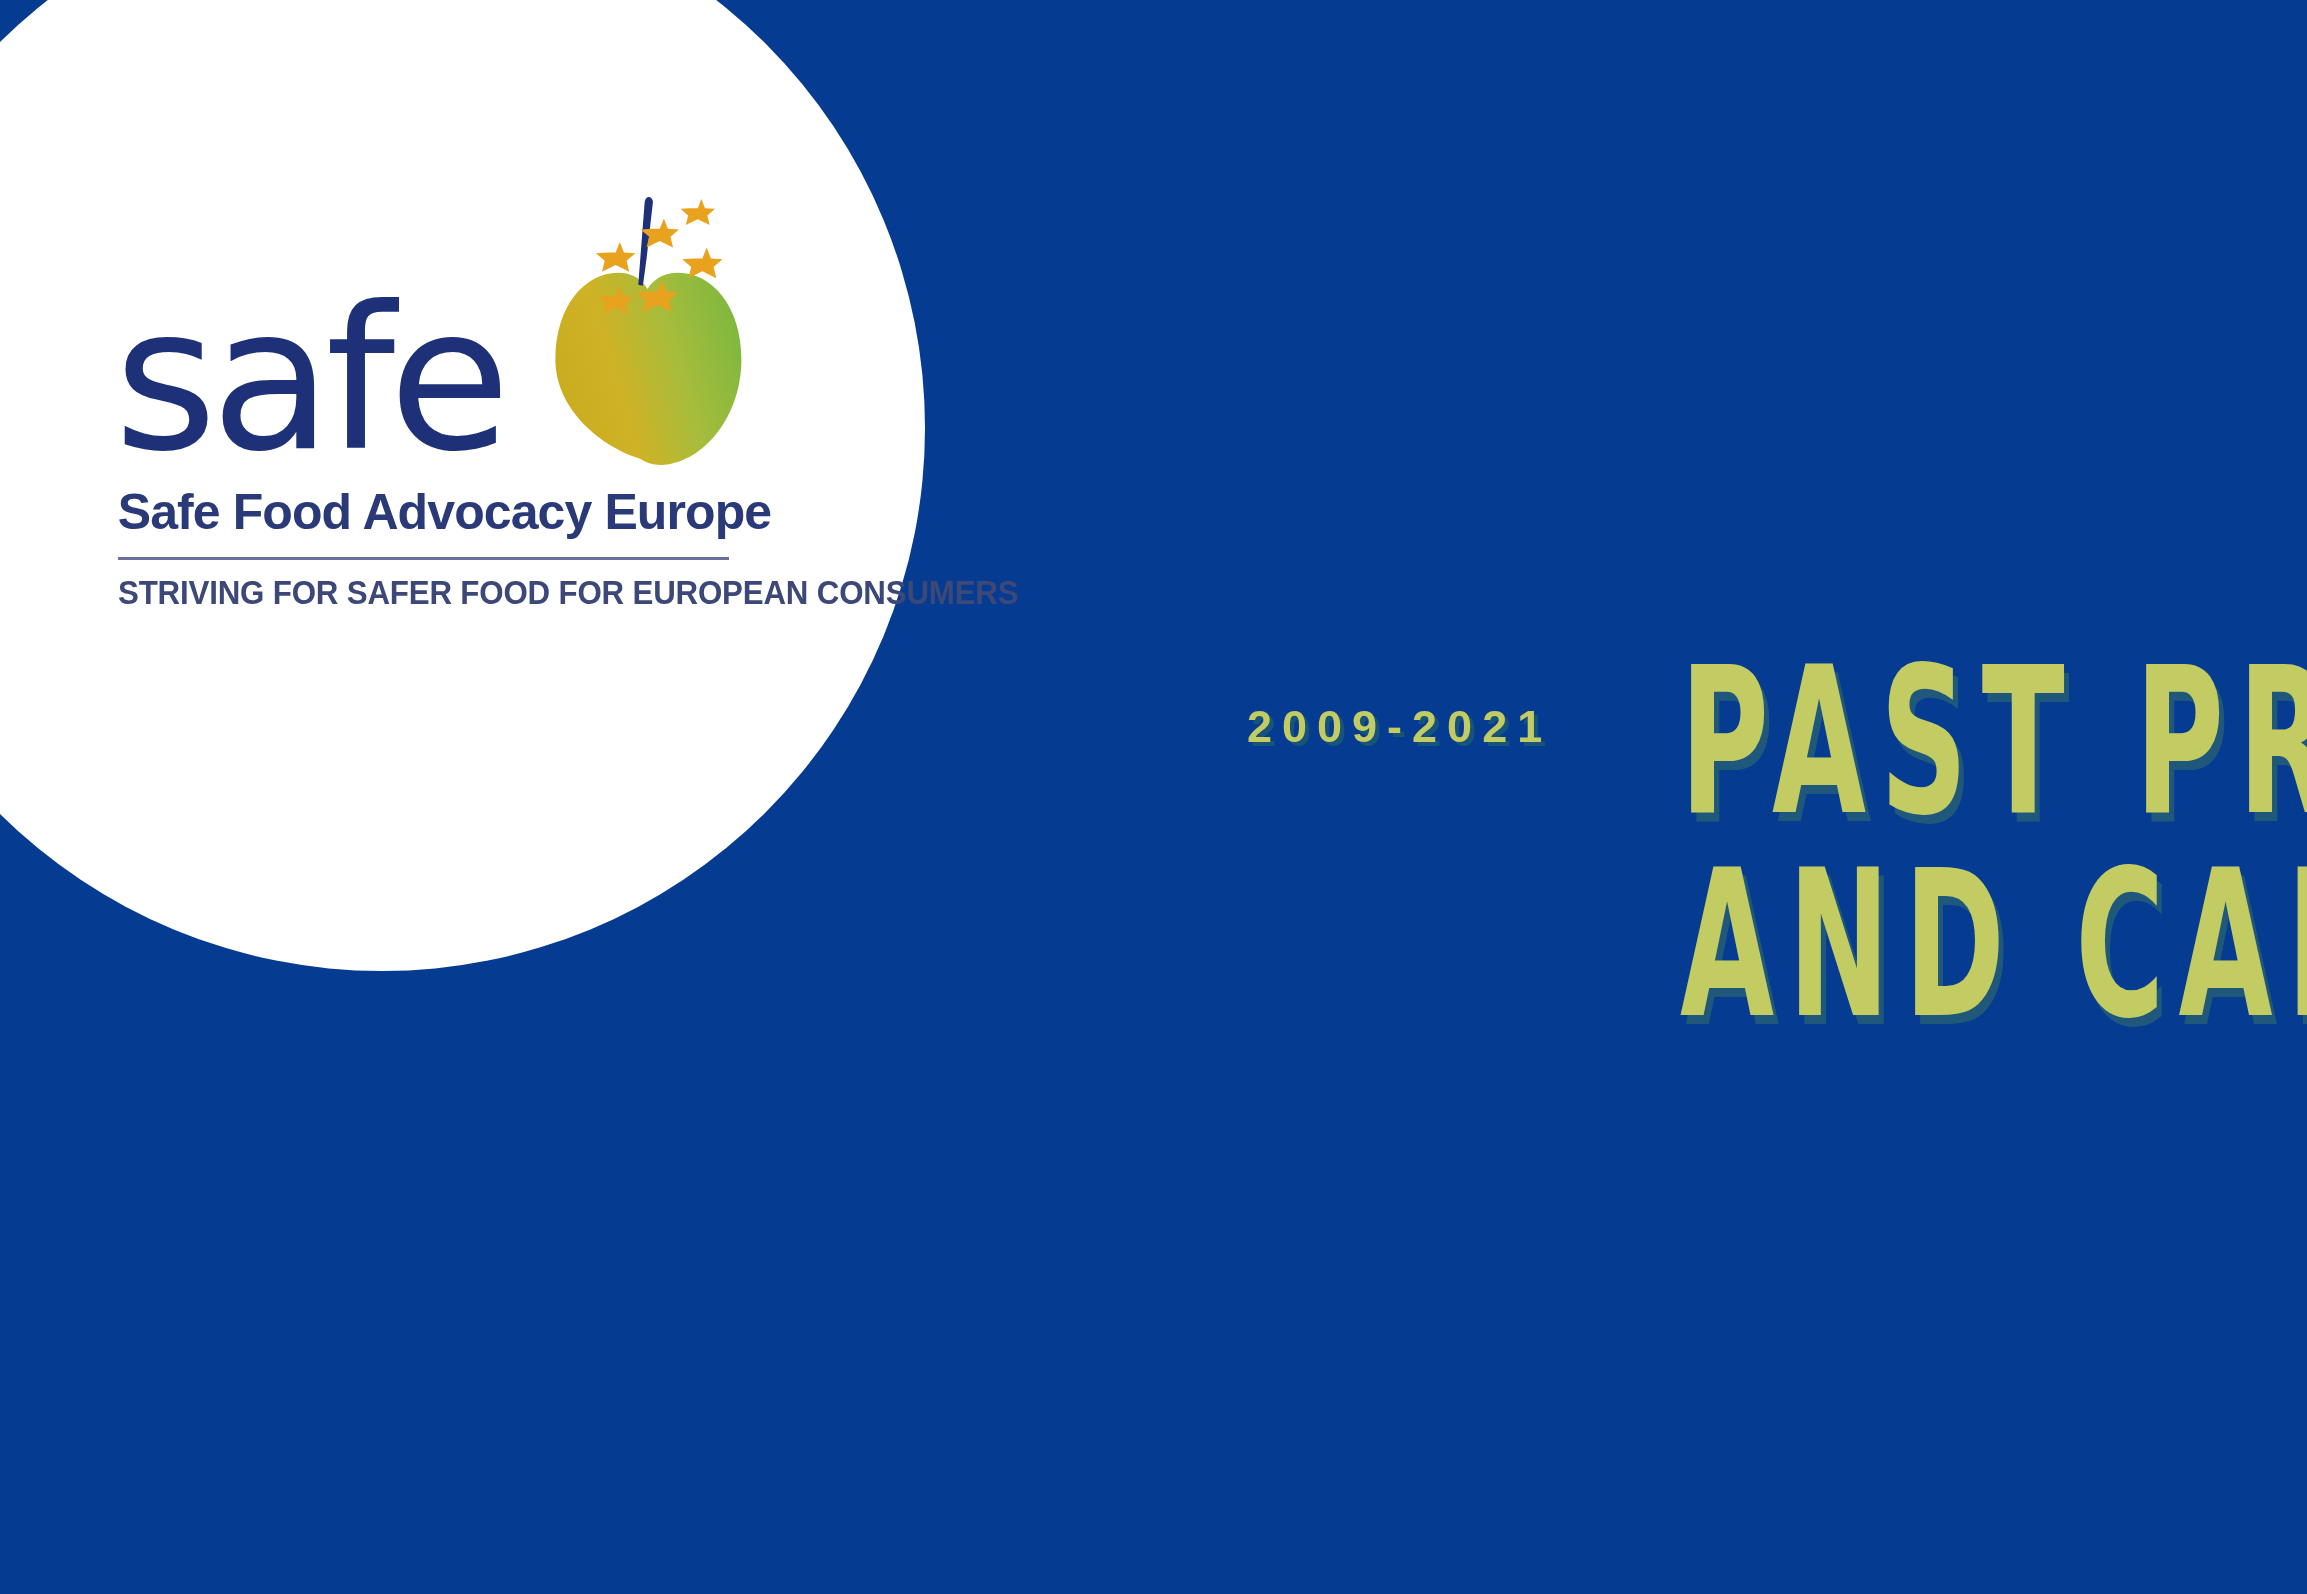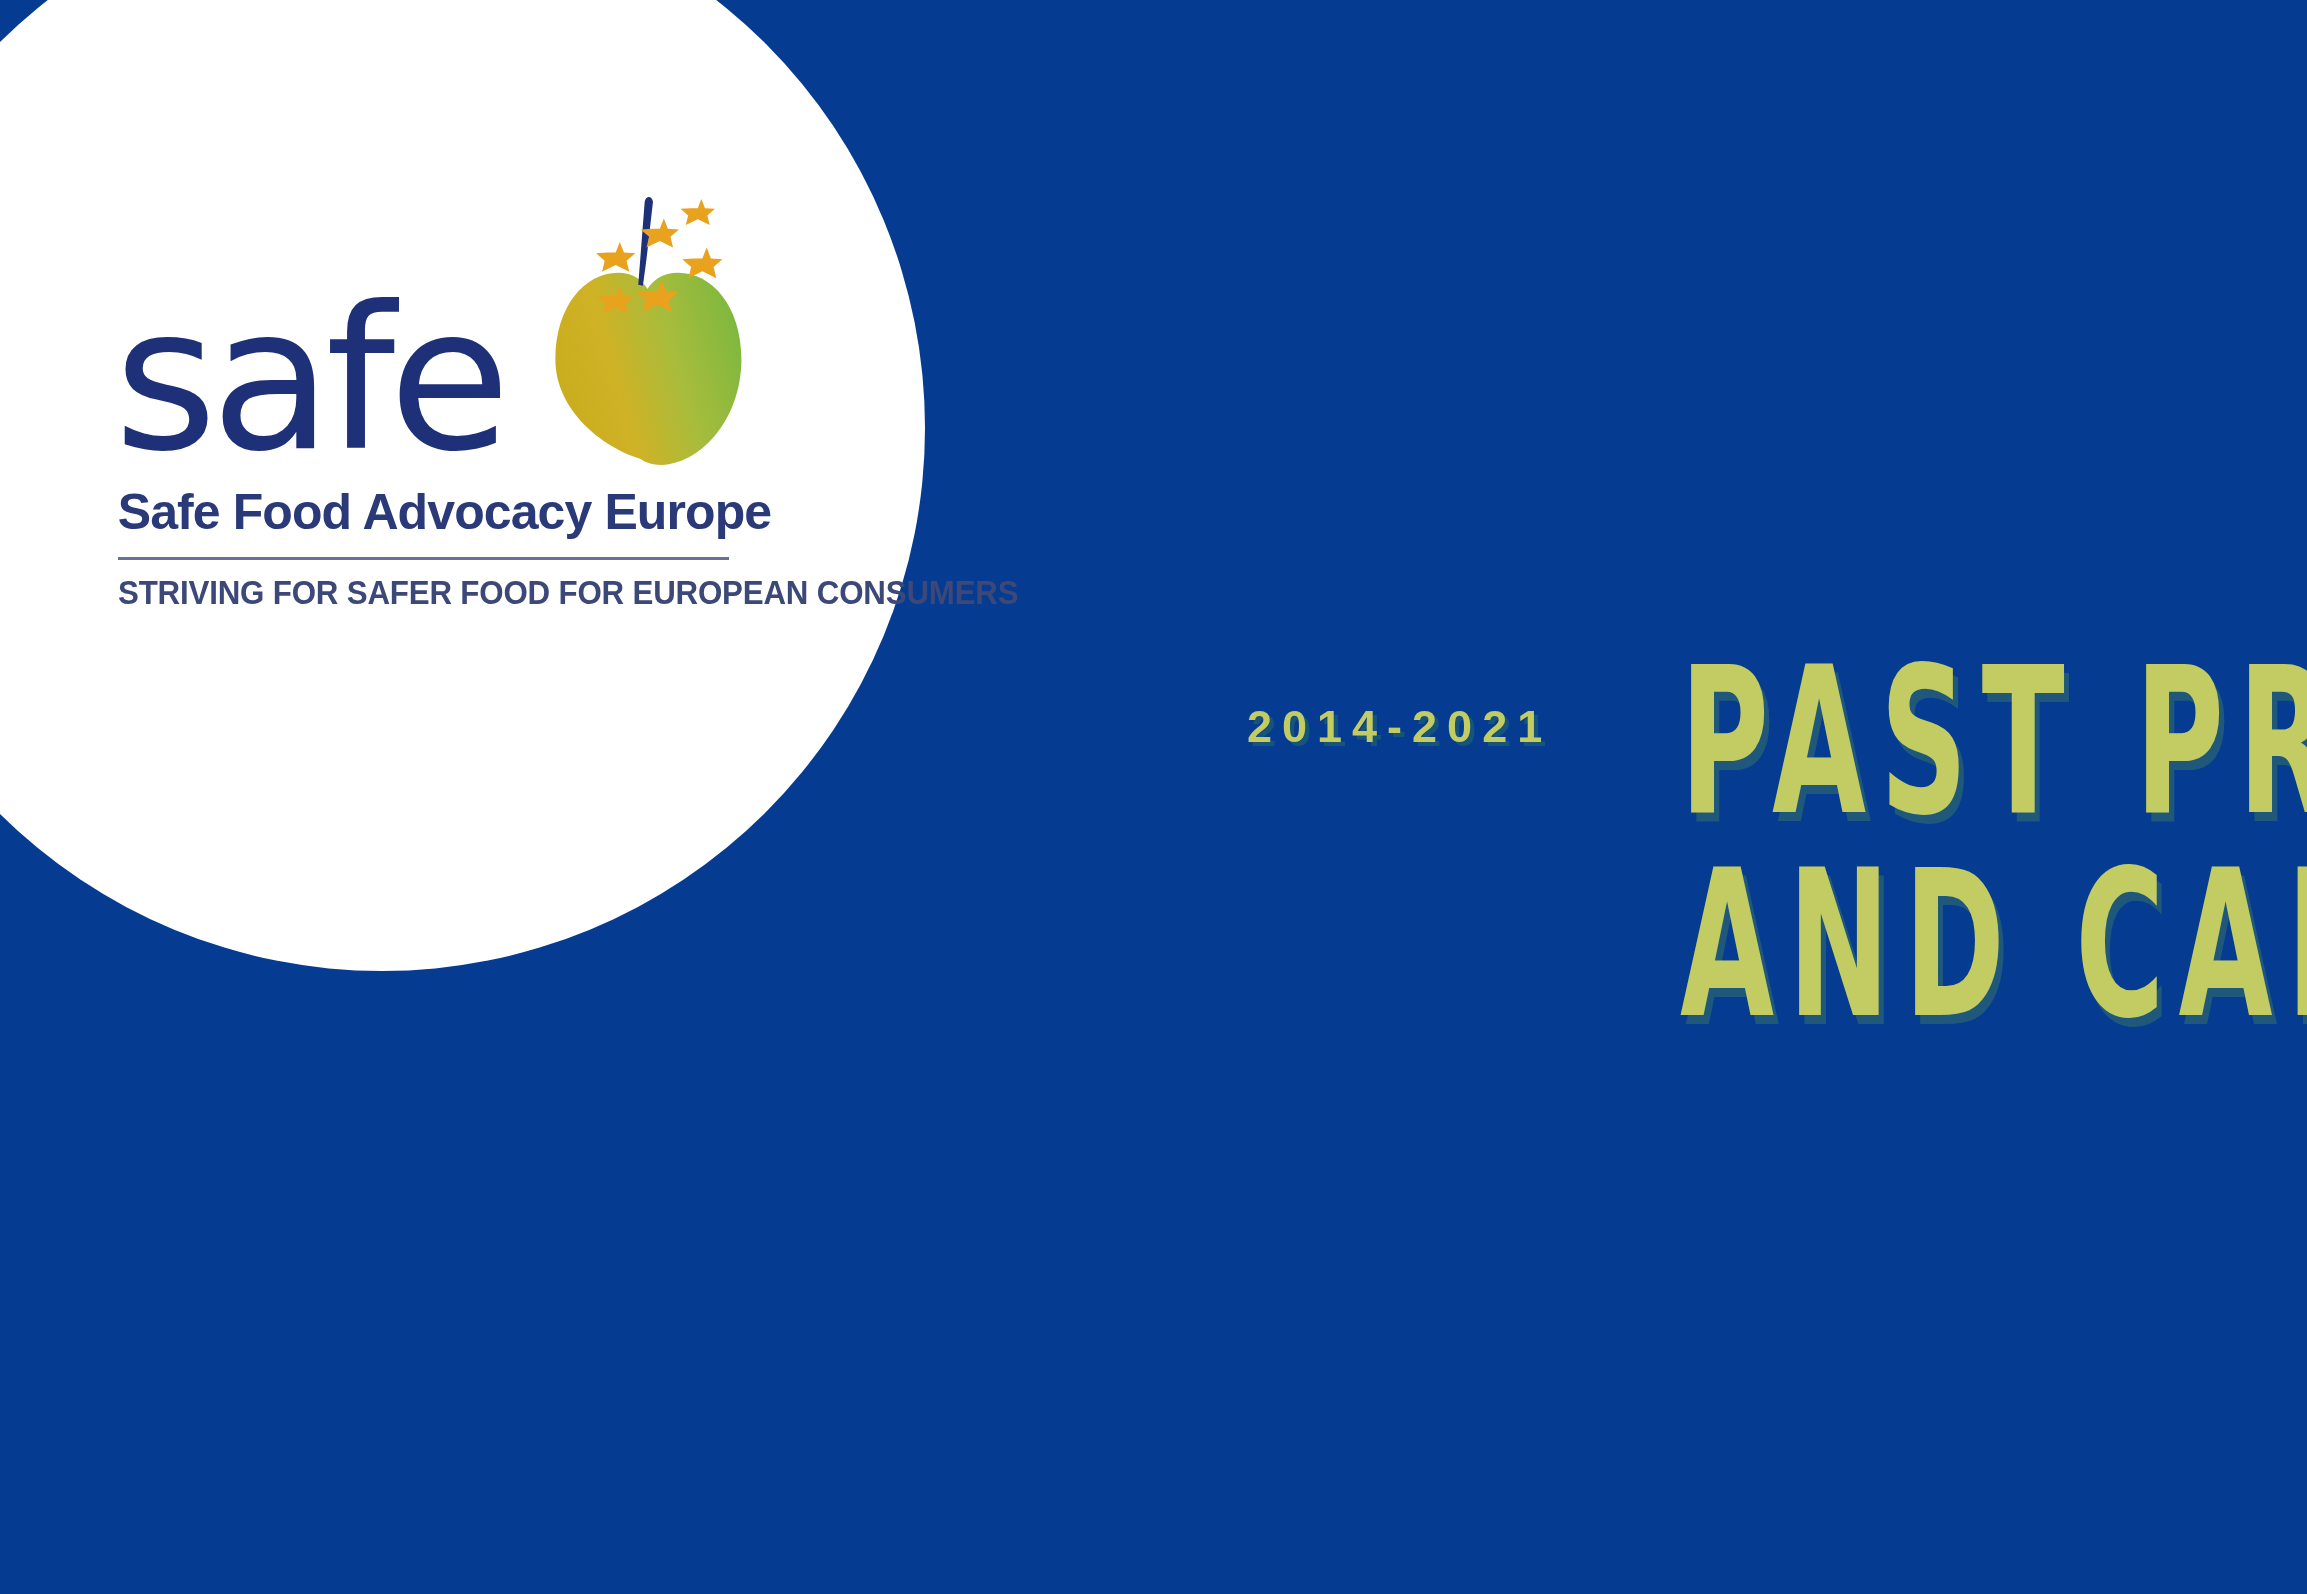--- a/index.html
+++ b/index.html
@@ -169,19 +169,19 @@
       </g>
     </svg>
   </div>
 
   <div class="wordmark">safe</div>
   <div class="subtitle">Safe Food Advocacy Europe</div>
   <div class="rule"></div>
   <div class="tagline">STRIVING FOR SAFER FOOD FOR EUROPEAN CONSUMERS</div>
 </div>
 
-<div id="eyebrow">2014-2021</div>
+<div id="eyebrow">2009-2021</div>
 
 <div id="headline">
   <div class="headline-line">PAST PROJECTS</div>
   <div class="headline-line">AND CAMPAIGNS</div>
 </div>
 
 
 </body></html>

